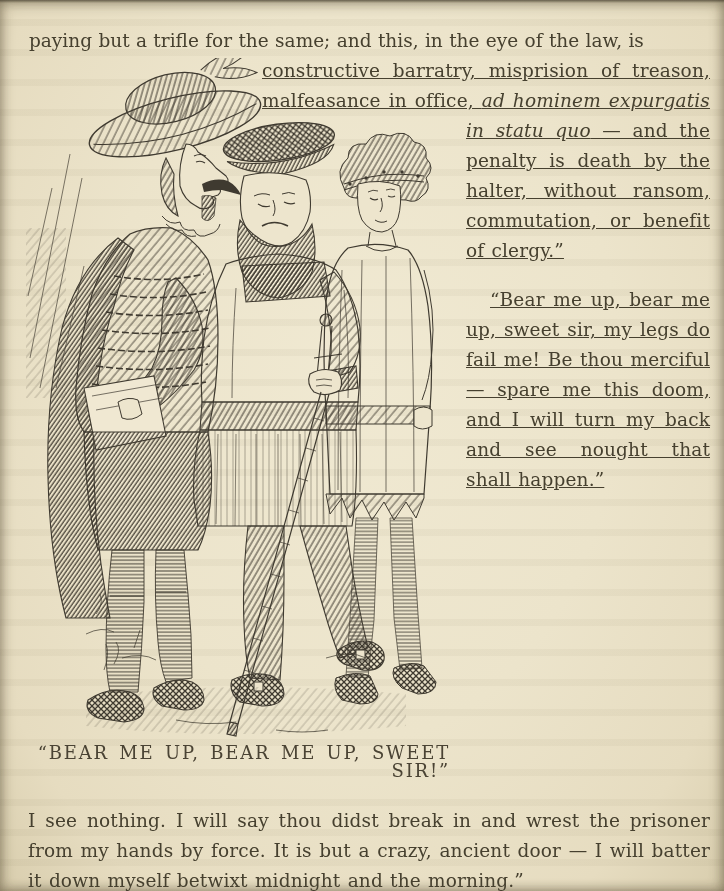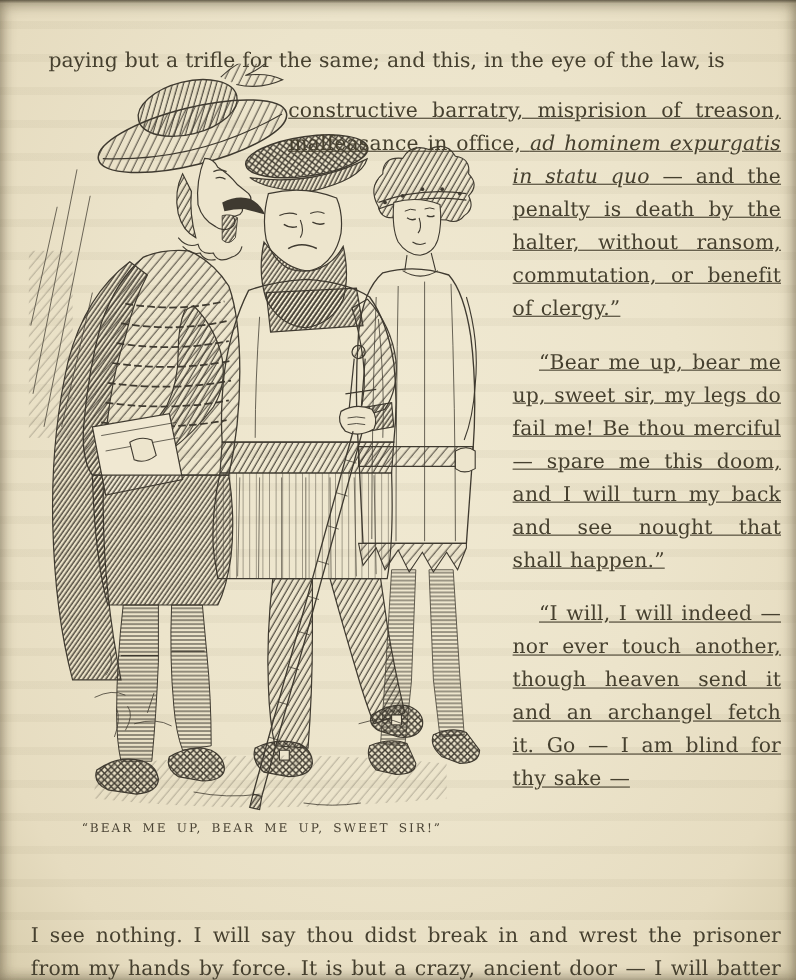--- a/index.html
+++ b/index.html
@@ -28,36 +28,36 @@
       rgba(0,0,0,0) 0 19px, rgba(108,98,66,.05) 19px 26px, rgba(0,0,0,0) 26px 30px);
     z-index:0;
   }
   .text-col{
     position:relative;z-index:2;
     padding:26px 14px 0 28px;
     font-size:18.5px;line-height:30px;
     text-align:justify;
     letter-spacing:.15px;word-spacing:1.2px;
   }
-  .opening{margin:16px;white-space:nowrap;line-height:28px;letter-spacing:0;word-spacing:.5px;}
+  .opening{margin:1px;white-space:nowrap;line-height:28px;letter-spacing:0;word-spacing:.5px;}
   .wrap-section{margin:0;text-decoration:underline;}
   .spacer{float:left;}
   .spacer-top{width:234px;height:60px;}
   .spacer-main{width:438px;height:690px;clear:left;}
   .para{margin:0;}
   .para.indent{text-indent:24px;margin-top:19px;}
   .latin{font-style:italic;}
   .bottom{clear:left;margin:0;line-height:30px;}
   figure.illustration{
     position:absolute;left:26px;top:58px;width:424px;margin:0;z-index:1;
   }
   figure.illustration svg{display:block;}
   .caption{
-    margin-top:6px;text-align:center;
-    font-size:11px;line-height:18px;
+    margin-top:6px;text-align:right;
+    font-size:18px;line-height:18px;
     letter-spacing:1.8px;word-spacing:3px;
     color:#4a4334;
   }
 </style>
 </head>
 <body>
 
 <div class="page">
   <div class="ghosting"></div>
 
@@ -202,18 +202,17 @@
 
     <div class="wrap-section">
       <div class="spacer spacer-top"></div>
       <div class="spacer spacer-main"></div>
 
       <p class="para no-indent"><span>constructive barratry, misprision of treason, malfeasance in office, </span><i class="latin">ad hominem expurgatis in statu quo</i><span> — and the penalty is death by the halter, without ransom, commutation, or benefit of clergy.”</span></p>
 
       <p class="para indent">“Bear me up, bear me up, sweet sir, my legs do fail me!  Be thou merciful — spare me this doom, and I will turn my back and see nought that shall hap­pen.”</p>
 
 
-      <p class="para indent">“I will, I will in­deed — nor ever touch another, though heaven send it and an arch­angel fetch it.  Go — I am blind for thy sake —</p>
     </div>
 
     <p class="bottom">I see nothing.  I will say thou didst break in and wrest the prisoner from my hands by force.  It is but a crazy, ancient door — I will batter it down myself betwixt midnight and the morning.”</p>
   </div>
 </div>
 
 </body></html>

